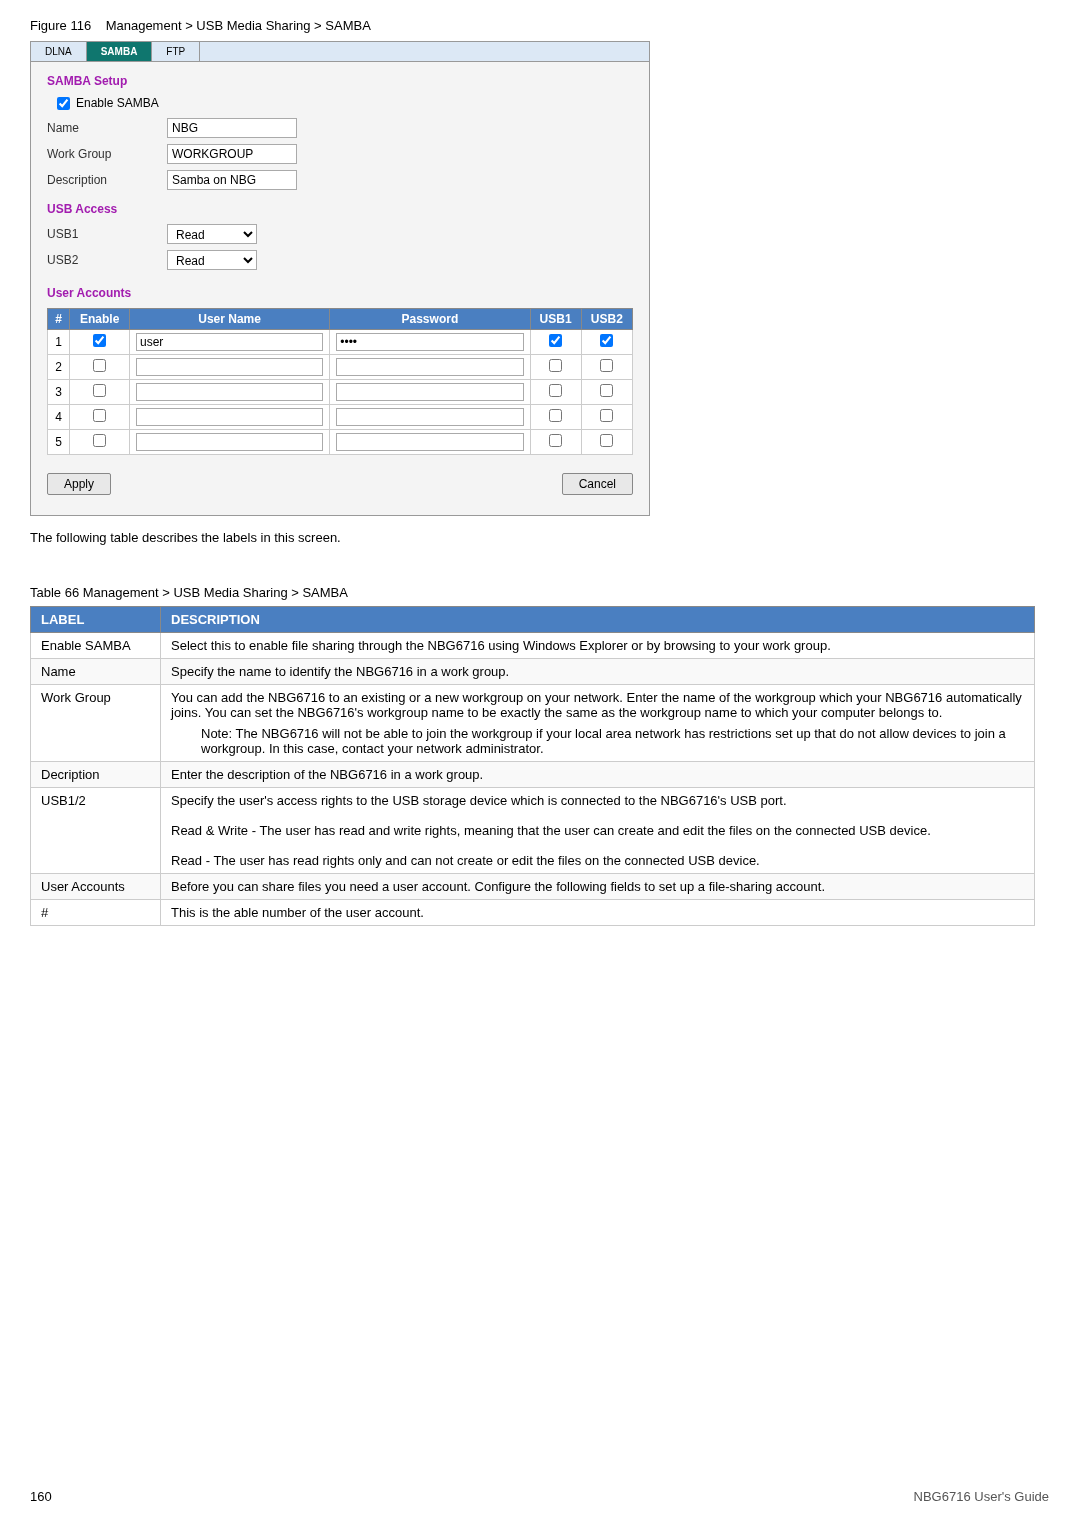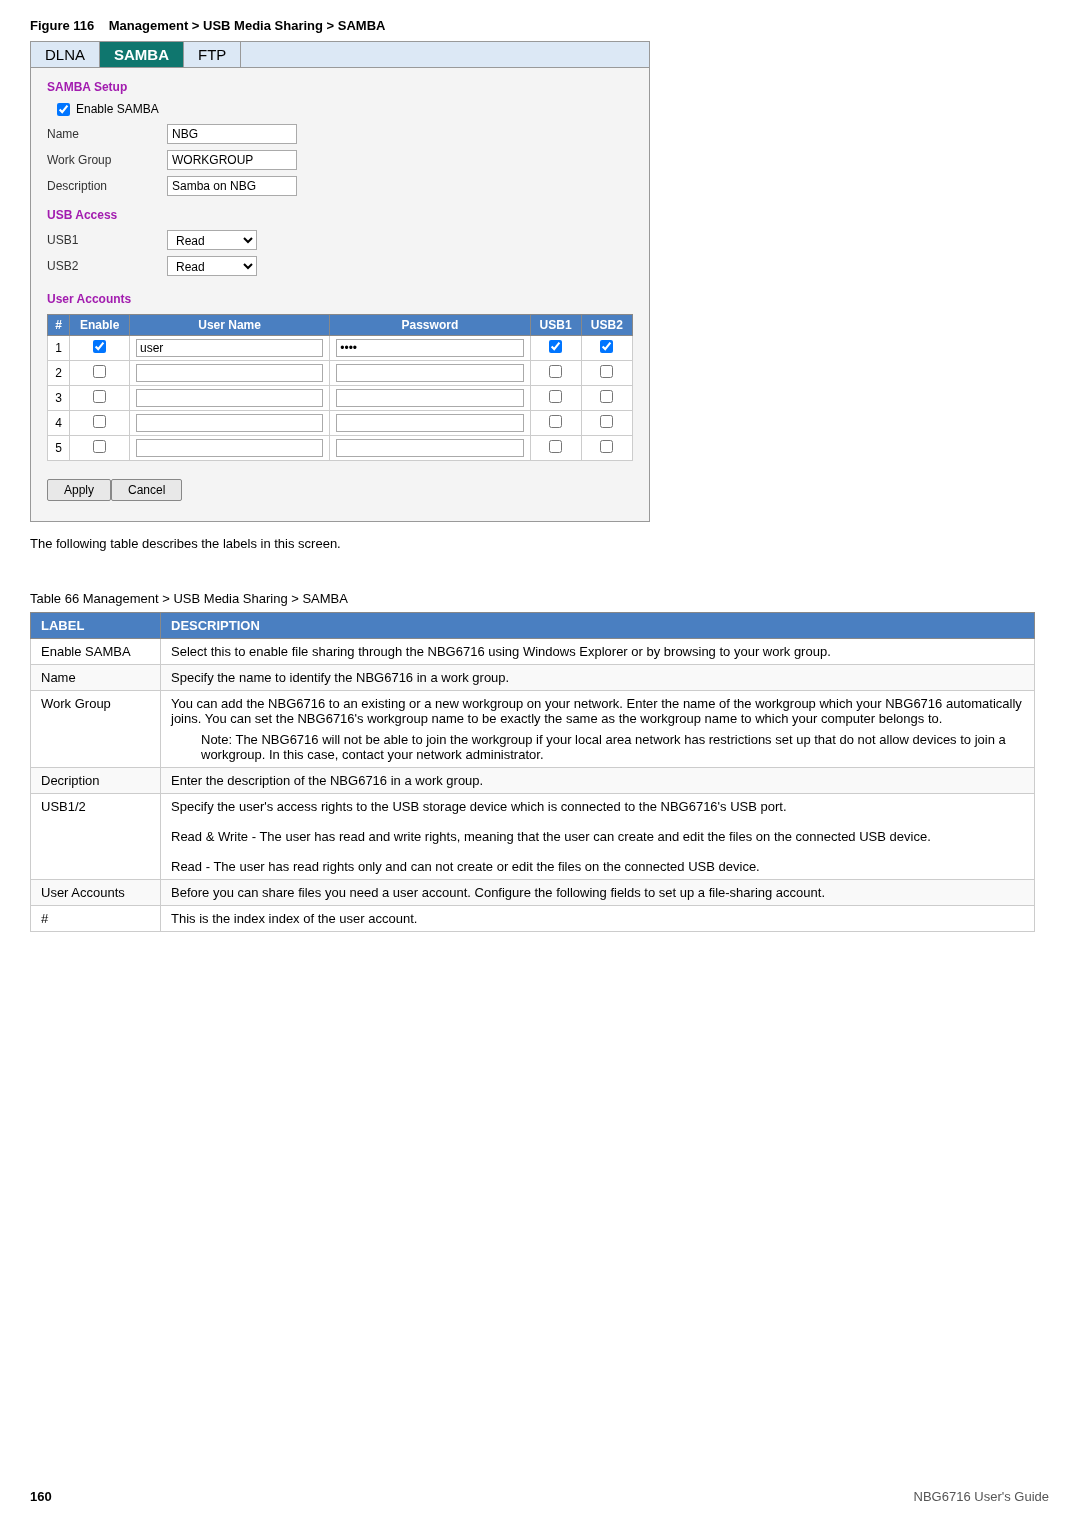--- a/index.html
+++ b/index.html
@@ -22,38 +22,38 @@
       margin-bottom: 18px;
       display: flex;
       justify-content: space-between;
     }
     .figure-title {
       font-size: 13px;
       font-weight: bold;
       margin-bottom: 8px;
     }
     .figure-title span {
-      font-weight: bold;
+      font-weight: normal;
     }
     
     .ui-panel {
       border: 1px solid #999;
       background: #f4f4f4;
       width: 620px;
       margin-bottom: 14px;
       padding: 0;
     }
     .tab-bar {
       display: flex;
       background: #dce8f5;
       border-bottom: 1px solid #999;
     }
     .tab {
       padding: 4px 14px;
-      font-size: 15px;
+      font-size: 10px;
       border-right: 1px solid #999;
       cursor: pointer;
       background: #dce8f5;
       color: #000;
     }
     .tab.active {
       background: #0f766e;
       color: #fff;
       font-weight: bold;
     }
@@ -130,21 +130,21 @@
     }
     .ua-table input[type=text], .ua-table input[type=password] {
       border: 1px solid #aaa;
       width: 100%;
       font-size: 12px;
       padding: 1px 3px;
       height: 18px;
     }
     .btn-row {
       display: flex;
-      justify-content: flex-start;
+      justify-content: space-between;
       margin-top: 10px;
       padding: 8px 0;
     }
     .btn {
       padding: 3px 16px;
       font-size: 12px;
       border: 1px solid #888;
       background: #e8e8e8;
       cursor: pointer;
       border-radius: 2px;
@@ -195,21 +195,21 @@
     .bold-text { font-weight: normal; }
     .note-indent {
       margin-left: 30px;
       margin-top: 6px;
     }
     .footer-page {
       position: fixed;
       bottom: 20px;
       left: 30px;
       font-size: 13px;
-      font-weight: bold;
+      font-weight: normal;
     }
     .footer-guide {
       position: fixed;
       bottom: 20px;
       right: 16px;
       font-size: 13px;
       color: #555;
     }
   </style>
 </head>
@@ -380,21 +380,21 @@
           <span class="bold-text">Read &amp; Write</span> - The user has read and write rights, meaning that the user can create and edit the files on the connected USB device.<br><br>
           <span class="bold-text">Read</span> - The user has read rights only and can not create or edit the files on the connected USB device.
         </td>
       </tr>
       <tr>
         <td class="label-col">User Accounts</td>
         <td>Before you can share files you need a user account. Configure the following fields to set up a file-sharing account.</td>
       </tr>
       <tr>
         <td class="label-col">#</td>
-        <td>This is the index index of the user account.</td>
+        <td>This is the able number of the user account.</td>
       </tr>
     </tbody>
   </table>
 
 </div>
 
 <div class="footer-page">160</div>
 <div class="footer-guide">NBG6716 User's Guide</div>
 
 </body></html>

